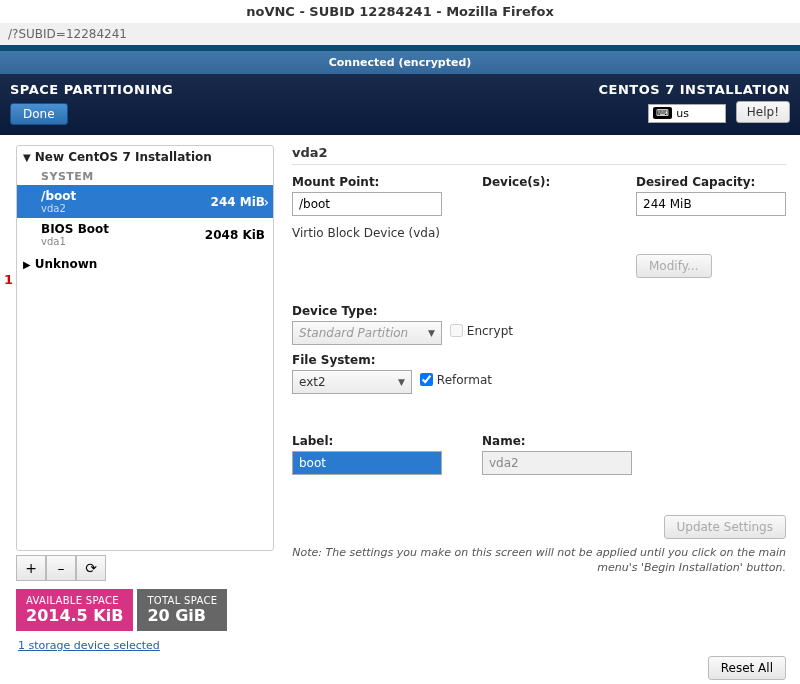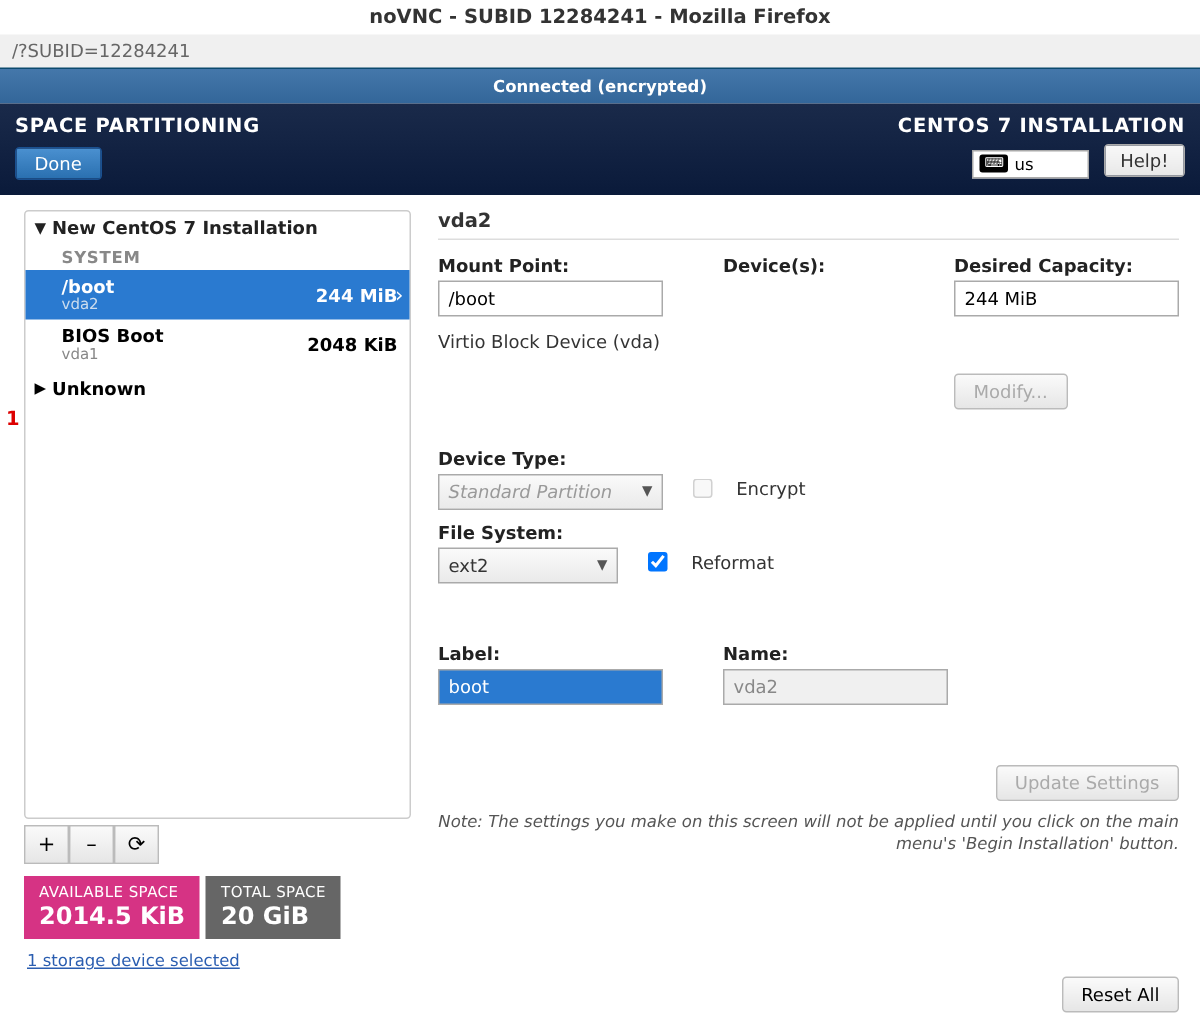--- a/index.html
+++ b/index.html
@@ -1,19 +1,19 @@
 <!DOCTYPE html>
 <html><head>
 <meta charset="utf-8">
 <style>
 * { box-sizing: border-box; margin: 0; padding: 0; font-family: "DejaVu Sans", Arial, sans-serif; }
 body { width: 800px; height: 684px; background: #fff; overflow: hidden; font-size: 12px; }
 
 .browser-title { text-align: center; font-weight: bold; font-size: 13px; padding: 4px 0; color: #333; }
-.url-bar { background: #f0f0f0; border-bottom: 1px solid #0c4a6e; padding: 4px 8px; color: #666; font-size: 12px; }
+.url-bar { background: #f0f0f0; border-bottom: 6px solid #0c4a6e; padding: 4px 8px; color: #666; font-size: 12px; }
 
 .vnc-status { background: linear-gradient(#47a, #369); color: #fff; text-align: center; padding: 5px; font-size: 11px; font-weight: bold; }
 
 .header-bar { background: linear-gradient(#1a2a4a, #0a1a3a); color: #fff; padding: 8px 10px 10px; display: flex; justify-content: space-between; align-items: flex-start; }
 .header-left h1 { font-size: 13px; font-weight: bold; letter-spacing: 0.5px; margin-bottom: 6px; }
 .header-right { text-align: right; }
 .header-right .install-title { font-size: 13px; font-weight: bold; letter-spacing: 0.5px; margin-bottom: 4px; }
 .done-btn { background: linear-gradient(#4a90d0, #2a70b0); border: 1px solid #1a5090; color: #fff; padding: 3px 12px; border-radius: 3px; font-size: 12px; cursor: pointer; }
 .help-btn { background: linear-gradient(#f8f8f8, #e8e8e8); border: 1px solid #aaa; color: #333; padding: 3px 10px; border-radius: 3px; font-size: 12px; cursor: pointer; }
 .kb-layout { background: #fff; color: #000; display: inline-flex; align-items: center; padding: 2px 36px 2px 4px; margin-right: 6px; font-size: 11px; border: 1px solid #aaa; }
@@ -54,21 +54,21 @@
 .form-grid { display: grid; grid-template-columns: 1fr 1fr 1fr; column-gap: 40px; row-gap: 4px; }
 .flabel { font-weight: bold; font-size: 12px; color: #222; margin-bottom: 3px; display: block; }
 .finput { width: 150px; border: 1px solid #aaa; padding: 4px 6px; font-size: 12px; background: #fff; }
 .finput.sel { background: #2a7ad0; color: #fff; }
 .finput[disabled] { background: #f0f0f0; color: #888; }
 .dropdown { width: 150px; border: 1px solid #aaa; background: linear-gradient(#fafafa,#eaeaea); padding: 4px 6px; font-size: 12px; display: inline-flex; justify-content: space-between; align-items: center; }
 .dropdown .dd-arrow { font-size: 9px; color: #555; }
 .dropdown.disabled { color: #999; font-style: italic; }
 .btn-generic { border: 1px solid #bbb; background: linear-gradient(#fafafa,#e6e6e6); padding: 4px 12px; border-radius: 3px; font-size: 12px; cursor: pointer; }
 .btn-generic[disabled] { color: #aaa; }
-.chk { display: inline-flex; align-items: center; font-size: 12px; gap: 16px; margin-left: 16px; }
+.chk { display: inline-flex; align-items: center; font-size: 12px; gap: 4px; margin-left: 4px; }
 .section-gap { height: 26px; }
 .note { font-style: italic; color: #555; font-size: 11px; text-align: right; margin-top: 6px; line-height: 1.4; }
 .update-row { text-align: right; margin-top: 40px; }
 
 .footer-bar { display: flex; justify-content: flex-end; padding: 0 14px; }
 .footer-bar .btn-generic { margin-top: 4px; }
 </style>
 </head>
 <body>
 

